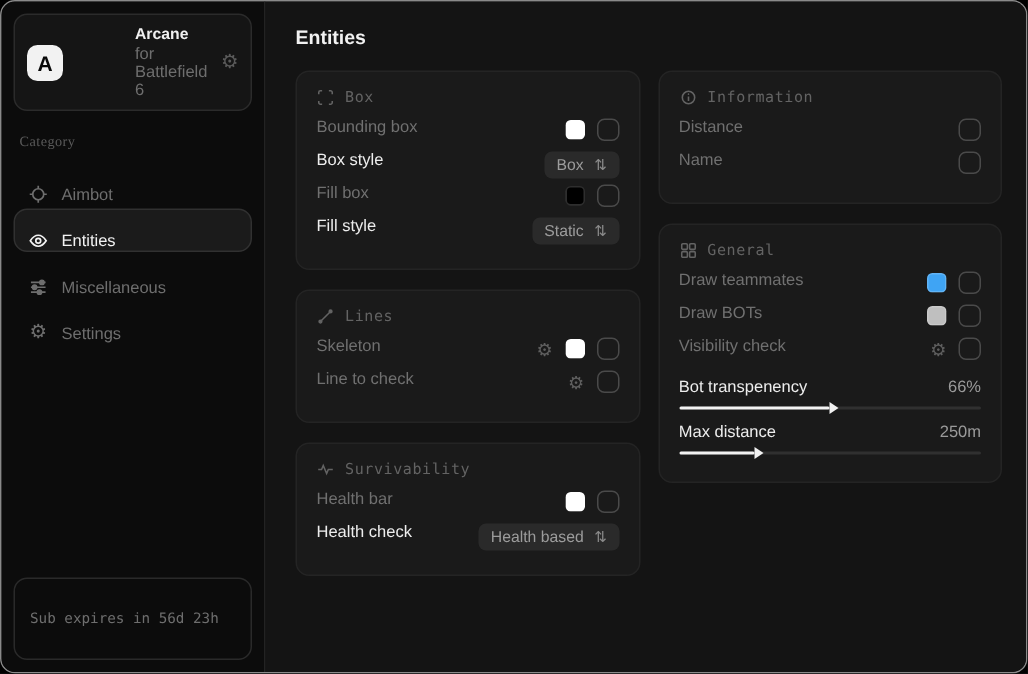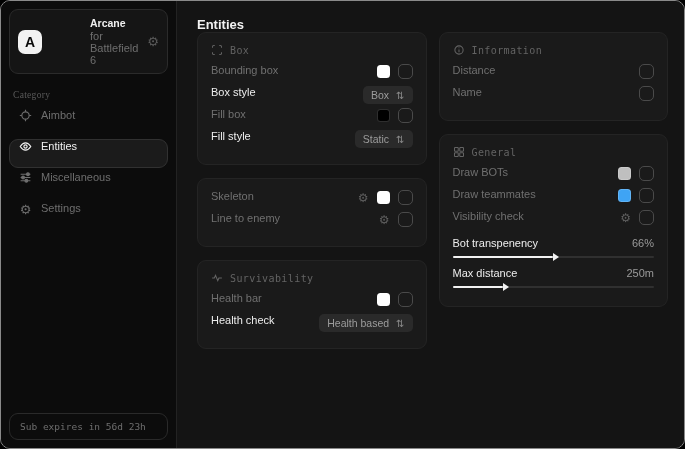--- a/index.html
+++ b/index.html
@@ -22,37 +22,37 @@
     font-weight:bold; font-size:14px; display:flex; align-items:center; justify-content:center;
     flex-shrink:0;
   }
   .logo-text { flex:1; min-width:0;margin-left:40px; }
   .logo-title { color:#f0f0f0; font-size:10.5px; font-weight:bold; }
   .logo-sub { color:#6e6e6e; font-size:11px; margin-top:1px; }
   .logo-gear { color:#5a5a5a; font-size:13px; font-family:"DejaVu Sans", sans-serif; cursor:pointer; }
   .cat-label { color:#5a5a5a; font-size:9.5px; margin:16px 4px 8px; letter-spacing:.3px;font-family:Liberation Serif, serif; }
   .nav { display:flex; flex-direction:column; gap:2px; }
   .nav-item {
-    display:flex; align-items:flex-start; gap:9px; height:29px; padding:0 9px;
+    display:flex; align-items:flex-end; gap:9px; height:29px; padding:0 9px;
     color:#6e6e6e; font-size:11px; border:1px solid transparent; border-radius:9px; cursor:pointer;
   }
   .nav-item svg { width:13px; height:13px; flex-shrink:0; }
   .nav-item.active { background:#1b1b1b; border-color:#313131; color:#f2f2f2; }
   .nav-item .gear-glyph { font-size:13px; font-family:"DejaVu Sans", sans-serif; width:13px; text-align:center; }
   .sidebar-footer { margin-top:auto; }
   .footer-card {
-    border:1px solid #2a2a2a; border-radius:9px; padding:7px 10px;
+    border:1px solid #2a2a2a; border-radius:9px; padding:21px 10px;
     font-family:"DejaVu Sans Mono", monospace;
   }
   .footer-line1 { color:#6e6e6e; font-size:9.5px; }
   .footer-line2 { color:#e8e8e8; font-size:9.5px; font-weight:bold; margin-top:3px; }
   
   .main { flex:1; background:#141414; padding:16px 16px 0 20px; overflow:hidden; }
   .page-title { color:#f2f2f2; font-size:13px; font-weight:bold; }
-  .columns { display:flex; gap:12px; align-items:flex-start; }
+  .columns { display:flex; gap:12px; margin-top:15px; align-items:flex-start; }
   .col { flex:1; display:flex; flex-direction:column; gap:13px; min-width:0; }
   .card {
     background:#1a1a1a; border:1px solid #242424; border-radius:9px;
     padding:11px 13px 12px;
   }
   .card-header {
     display:flex; align-items:center; gap:7px; color:#636363;
     font-family:"DejaVu Sans Mono", monospace; font-size:10px; letter-spacing:.4px;
     margin-bottom:8px;
   }
@@ -184,30 +184,38 @@
             <span class="controls">
               <span class="dropdown">
                 <span>Static</span>
                 <span class="unfold">⇅</span>
               </span>
             </span>
           </div>
         </section>
 
         <section class="card">
+          <div class="card-header">
+            <svg viewBox="0 0 16 16" fill="none" stroke="currentColor">
+              <path d="M3.5 12.5l9-9"></path>
+                <circle cx="3.5" cy="12.5" r="1.2" fill="currentColor"></circle>
+                <circle cx="12.5" cy="3.5" r="1.2" fill="currentColor"></circle>
+            </svg>
+            <span>Lines</span>
+          </div>
           <div class="row">
             <span class="row-label">Skeleton</span>
             <span class="controls">
               <span class="gear-btn">⚙</span>
               <span class="swatch" style="background: rgb(255, 255, 255);"></span>
               <span class="checkbox"></span>
             </span>
           </div>
           <div class="row">
-            <span class="row-label">Line to enemy</span>
+            <span class="row-label">Line to check</span>
             <span class="controls">
               <span class="gear-btn">⚙</span>
               <span class="checkbox"></span>
             </span>
           </div>
         </section>
 
         <section class="card">
           <div class="card-header">
             <svg viewBox="0 0 16 16" fill="none" stroke="currentColor">
@@ -263,30 +271,30 @@
           <div class="card-header">
             <svg viewBox="0 0 16 16" fill="none" stroke="currentColor">
               <rect x="2" y="2" width="5" height="5" rx="1"></rect>
                 <rect x="9" y="2" width="5" height="5" rx="1"></rect>
                 <rect x="2" y="9" width="5" height="5" rx="1"></rect>
                 <rect x="9" y="9" width="5" height="5" rx="1"></rect>
             </svg>
             <span>General</span>
           </div>
           <div class="row">
+            <span class="row-label">Draw teammates</span>
+            <span class="controls">
+              <span class="swatch" style="background: rgb(63, 164, 244);"></span>
+              <span class="checkbox"></span>
+            </span>
+          </div>
+          <div class="row">
             <span class="row-label">Draw BOTs</span>
             <span class="controls">
               <span class="swatch" style="background: rgb(191, 191, 191);"></span>
-              <span class="checkbox"></span>
-            </span>
-          </div>
-          <div class="row">
-            <span class="row-label">Draw teammates</span>
-            <span class="controls">
-              <span class="swatch" style="background: rgb(63, 164, 244);"></span>
               <span class="checkbox"></span>
             </span>
           </div>
           <div class="row">
             <span class="row-label">Visibility check</span>
             <span class="controls">
               <span class="gear-btn">⚙</span>
               <span class="checkbox"></span>
             </span>
           </div>

